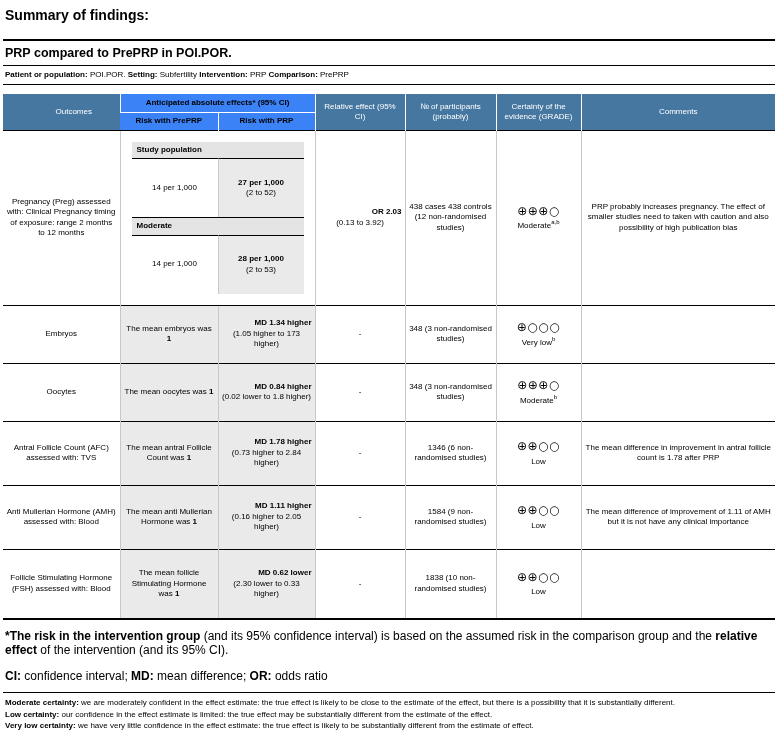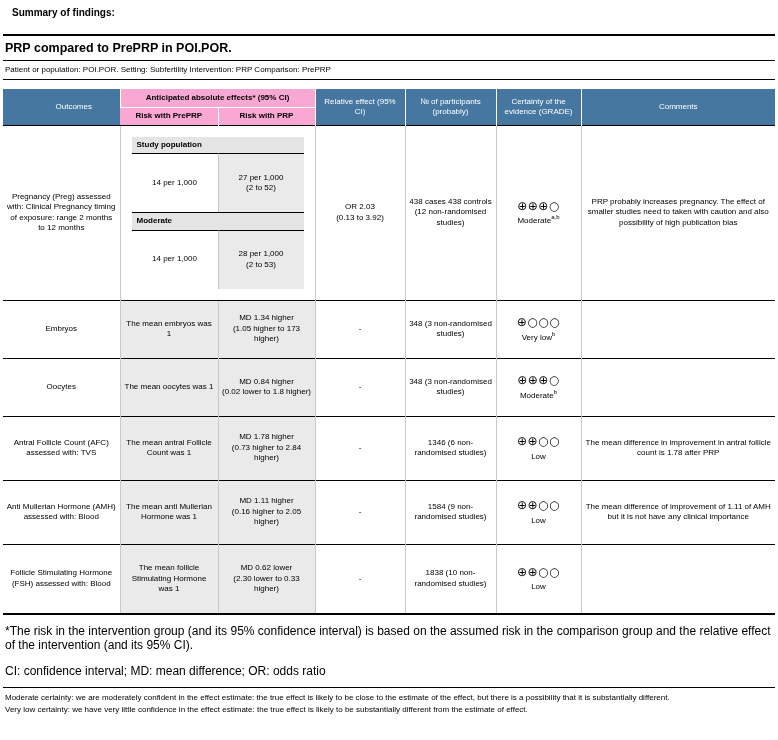--- a/index.html
+++ b/index.html
@@ -2,32 +2,32 @@
 <html><head>
 <meta charset="utf-8">
 <style>
   html,body{margin:0;padding:0;background:#fff;}
   body{
     width:778px;height:740px;box-sizing:border-box;
     padding:5px 3px;color:#000;
     font-family:"Liberation Sans","DejaVu Sans",sans-serif;
     font-size:8px;-webkit-font-smoothing:antialiased;
   }
-  .b{font-weight:normal;}
-  .summary{font-size:10px;font-weight:bold;margin:2px 2px 16px 9px;}
+  .b{font-weight:bold;text-align:right;}
+  .summary{font-size:14px;font-weight:bold;margin:2px 2px 16px 2px;}
   .rule2{border-top:2px solid #000;}
   .rule1{border-top:1px solid #000;}
   .title{font-size:12.5px;font-weight:bold;margin:5px 2px;}
   .popline{margin:4px 2px 5px 2px;font-size:8px;}
 
   table.sof{width:772px;margin-top:9px;border-collapse:collapse;table-layout:fixed;border-bottom:2px solid #000;}
   th,td{vertical-align:middle;text-align:center;line-height:1.3;word-wrap:break-word;}
   thead th{padding:4px 3px;font-weight:normal;}
   th.blue{background:#4677A1;color:#fff;border-left:1px solid #fff;}
-  th.grayhead{background:#f9a8d4;color:#000;font-weight:bold;border-left:1px solid #fff;}
+  th.grayhead{background:#3b82f6;color:#000;font-weight:bold;border-left:1px solid #fff;}
   thead tr.subrow th{border-top:1px solid #fff;padding:3px 2px;}
   thead th:first-child{border-left:none;padding-left:28px;}
 
   tbody td{border-top:1px solid #000;border-left:1px solid #c8c8c8;padding:4px 3px;}
   tbody td:first-child{border-left:none;}
   td.shade{background:#EAEAEA;}
   tr.std{height:58px;}
   tr.tall{height:64px;}
   tr.taller{height:70px;}
 
@@ -198,14 +198,15 @@
 </table>
 
 <p class="fnote"><span class="b">*The risk in the intervention group </span><span>(and its 95% confidence interval) is based on the assumed risk in the comparison group and the </span><span class="b">relative effect</span><span> of the intervention (and its 95% CI).</span></p>
 
 <p class="fnote abbr"><span class="b">CI:</span><span> confidence interval; </span><span class="b">MD:</span><span> mean difference; </span><span class="b">OR:</span><span> odds ratio</span></p>
 
 <div class="rule-mid"></div>
 
 <div class="grade">
   <div><span class="b">Moderate certainty:</span><span> we are moderately confident in the effect estimate: the true effect is likely to be close to the estimate of the effect, but there is a possibility that it is substantially different.</span></div>
+  <div><span class="b">Low certainty:</span><span> our confidence in the effect estimate is limited: the true effect may be substantially different from the estimate of the effect.</span></div>
   <div><span class="b">Very low certainty:</span><span> we have very little confidence in the effect estimate: the true effect is likely to be substantially different from the estimate of effect.</span></div>
 </div>
 
 </body></html>

